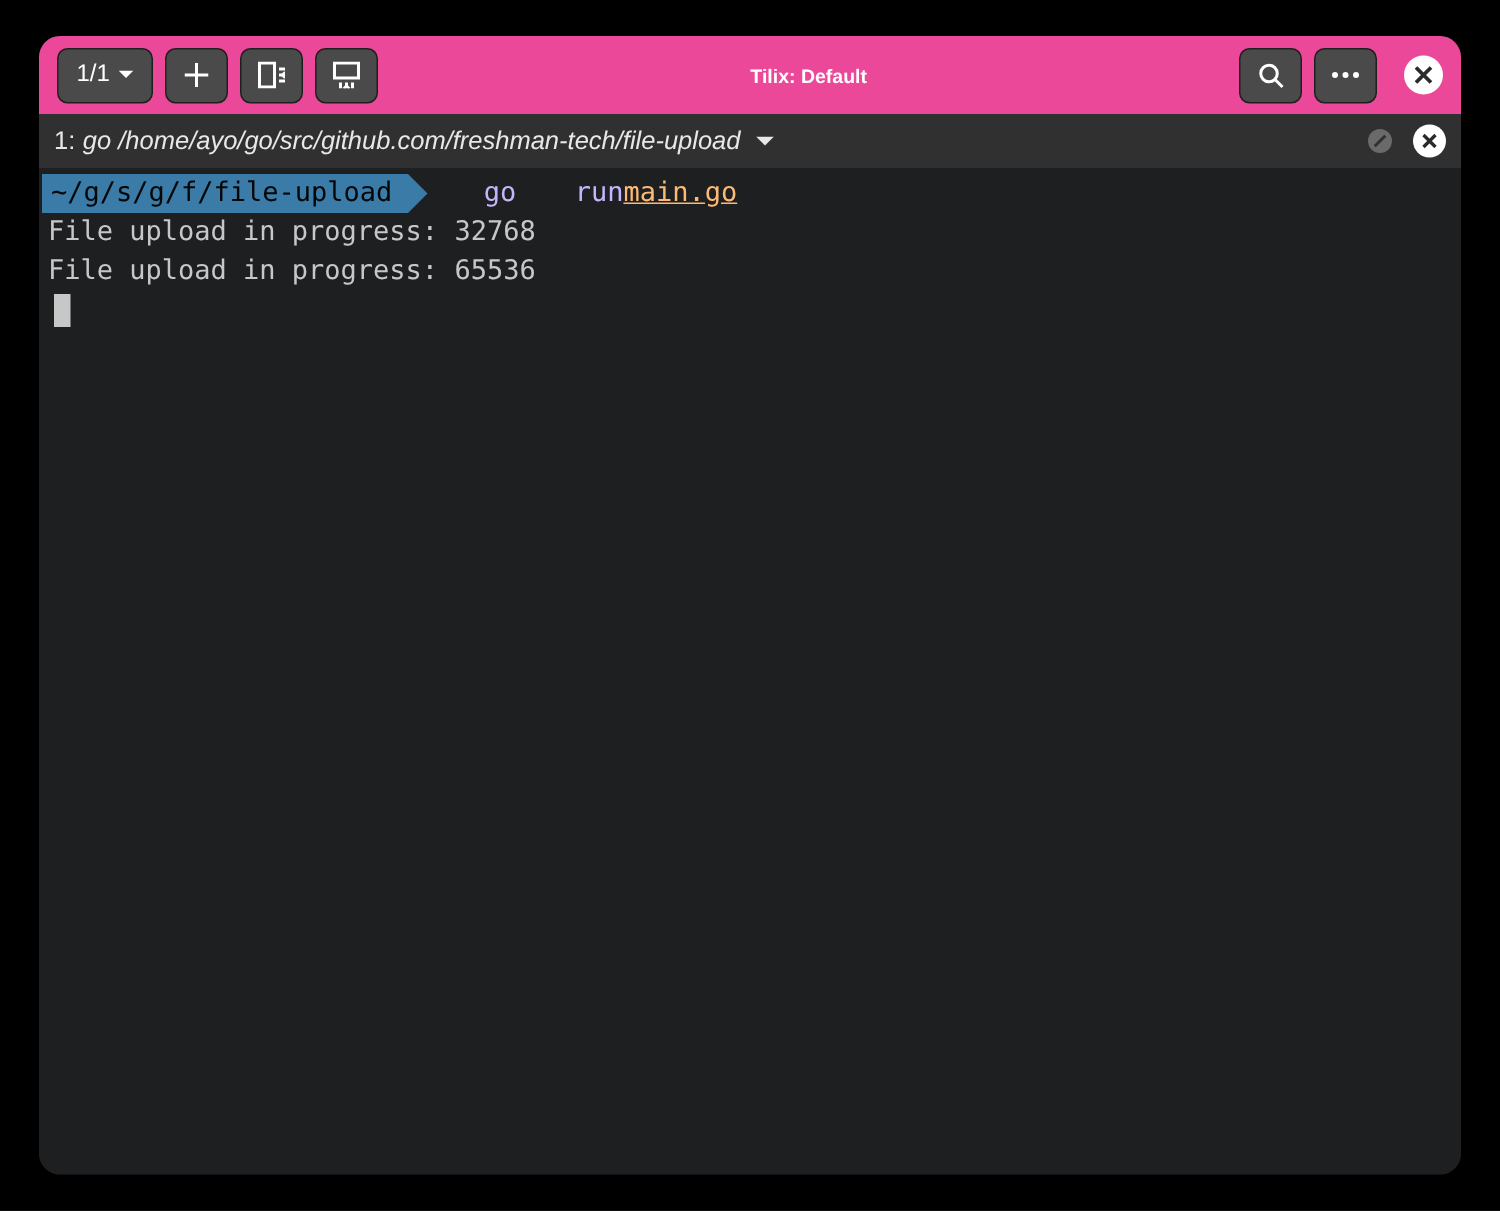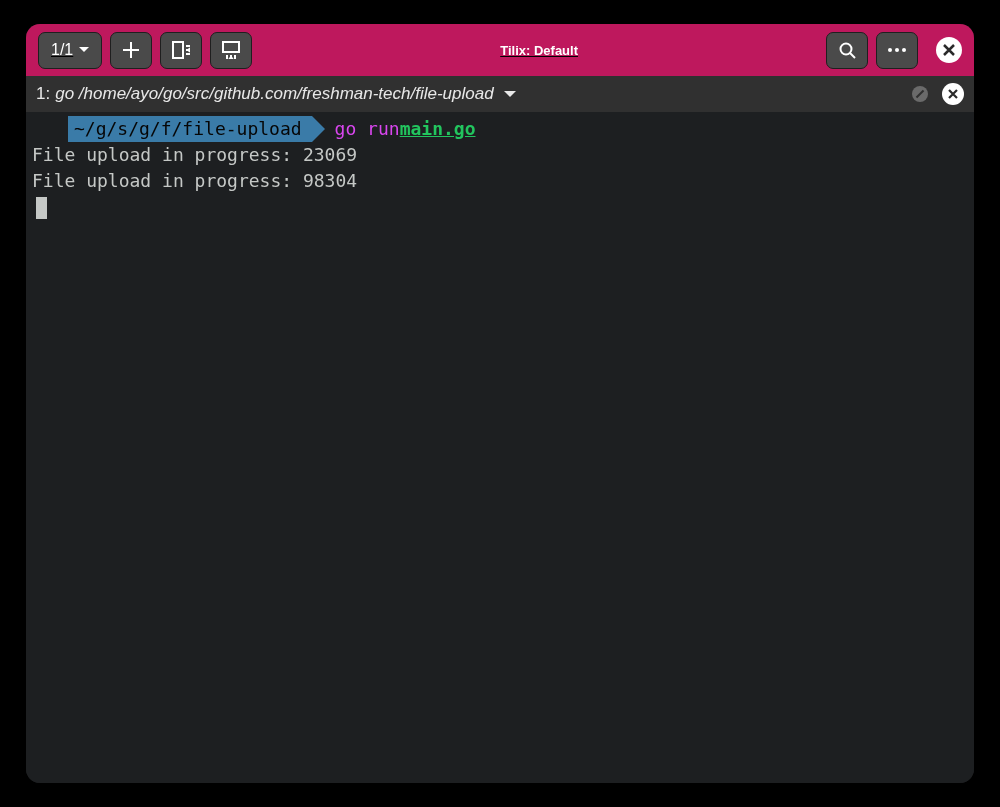--- a/index.html
+++ b/index.html
@@ -21,27 +21,26 @@
       width: 100%;
       height: 100%;
       background: #1d1f21;
       border-radius: 14px;
       overflow: hidden;
       display: flex;
       flex-direction: column;
     }
     
     .titlebar {
-      background: #be185d;
+      background: #ec4899;
       height: 52px;
       display: flex;
       align-items: center;
       padding: 0 12px;
       gap: 8px;
-      text-decoration: underline;
     }
     
     .toolbar-btn {
       background: #4a4a4a;
       border: 1px solid #1f1f1f;
       border-radius: 7px;
       height: 37px;
       display: flex;
       align-items: center;
       justify-content: center;
@@ -132,40 +131,39 @@
     }
     
     .prompt-segment {
       background: #3a7ba8;
       color: #060606;
       padding: 0 10px 0 6px;
       height: 26px;
       display: flex;
       align-items: center;
       position: relative;
-      margin-left: 40px;
     }
     
     .prompt-arrow {
       width: 0;
       height: 0;
       border-top: 13px solid transparent;
       border-bottom: 13px solid transparent;
       border-left: 13px solid #3a7ba8;
       margin-right: 10px;
     }
     
     .cmd {
-      color: #d946ef;
+      color: #c4b5fd;
+      margin-left: 28px;
     }
     
     .filename {
-      color: #22c55e;
+      color: #fdba74;
       text-decoration: underline;
-      font-weight: bold;
     }
     
     .output-line {
       padding-left: 4px;
     }
     
     .cursor {
       display: inline-block;
       width: 11px;
       height: 22px;
@@ -263,18 +261,18 @@
 
   <div class="terminal">
     <div class="prompt-line">
       <span class="prompt-segment">~/g/s/g/f/file-upload</span>
       <span class="prompt-arrow"></span>
       <span class="cmd">go</span>
       <span>&nbsp;</span>
       <span class="cmd">run </span>
       <span class="filename">main.go</span>
     </div>
-    <div class="output-line">File upload in progress: 23069</div>
-    <div class="output-line">File upload in progress: 98304</div>
+    <div class="output-line">File upload in progress: 32768</div>
+    <div class="output-line">File upload in progress: 65536</div>
     <div class="output-line"><span class="cursor"></span></div>
   </div>
 
 </div>
 
 </body></html>

